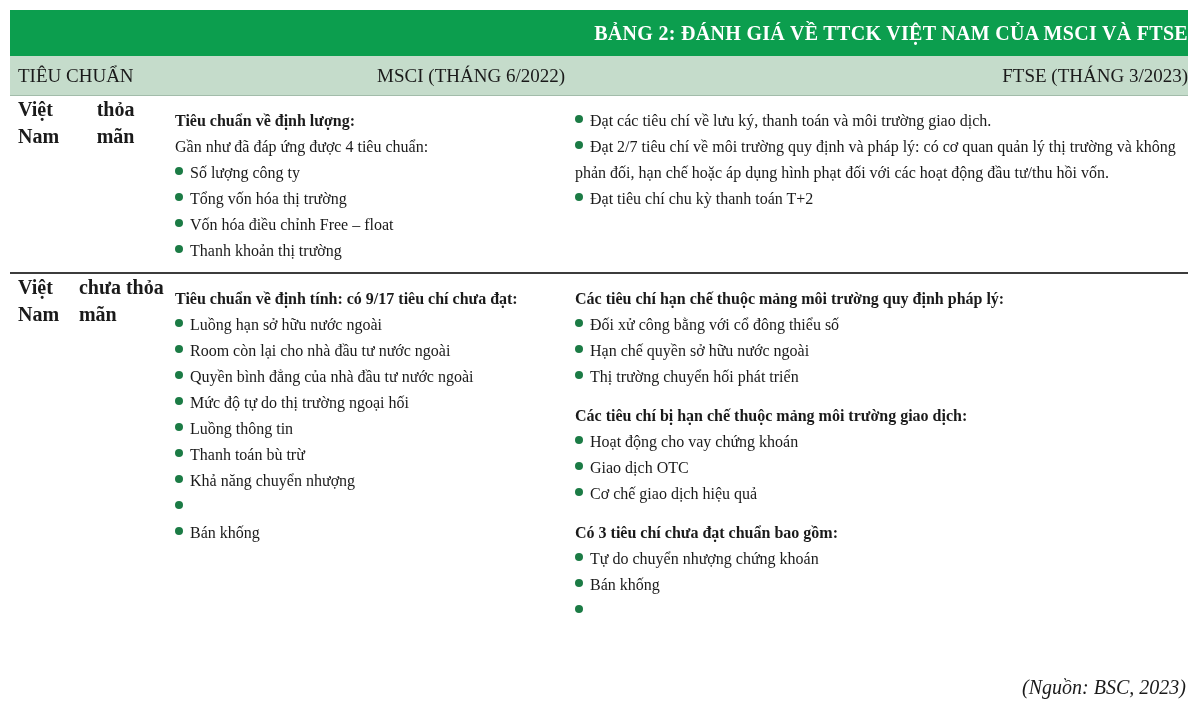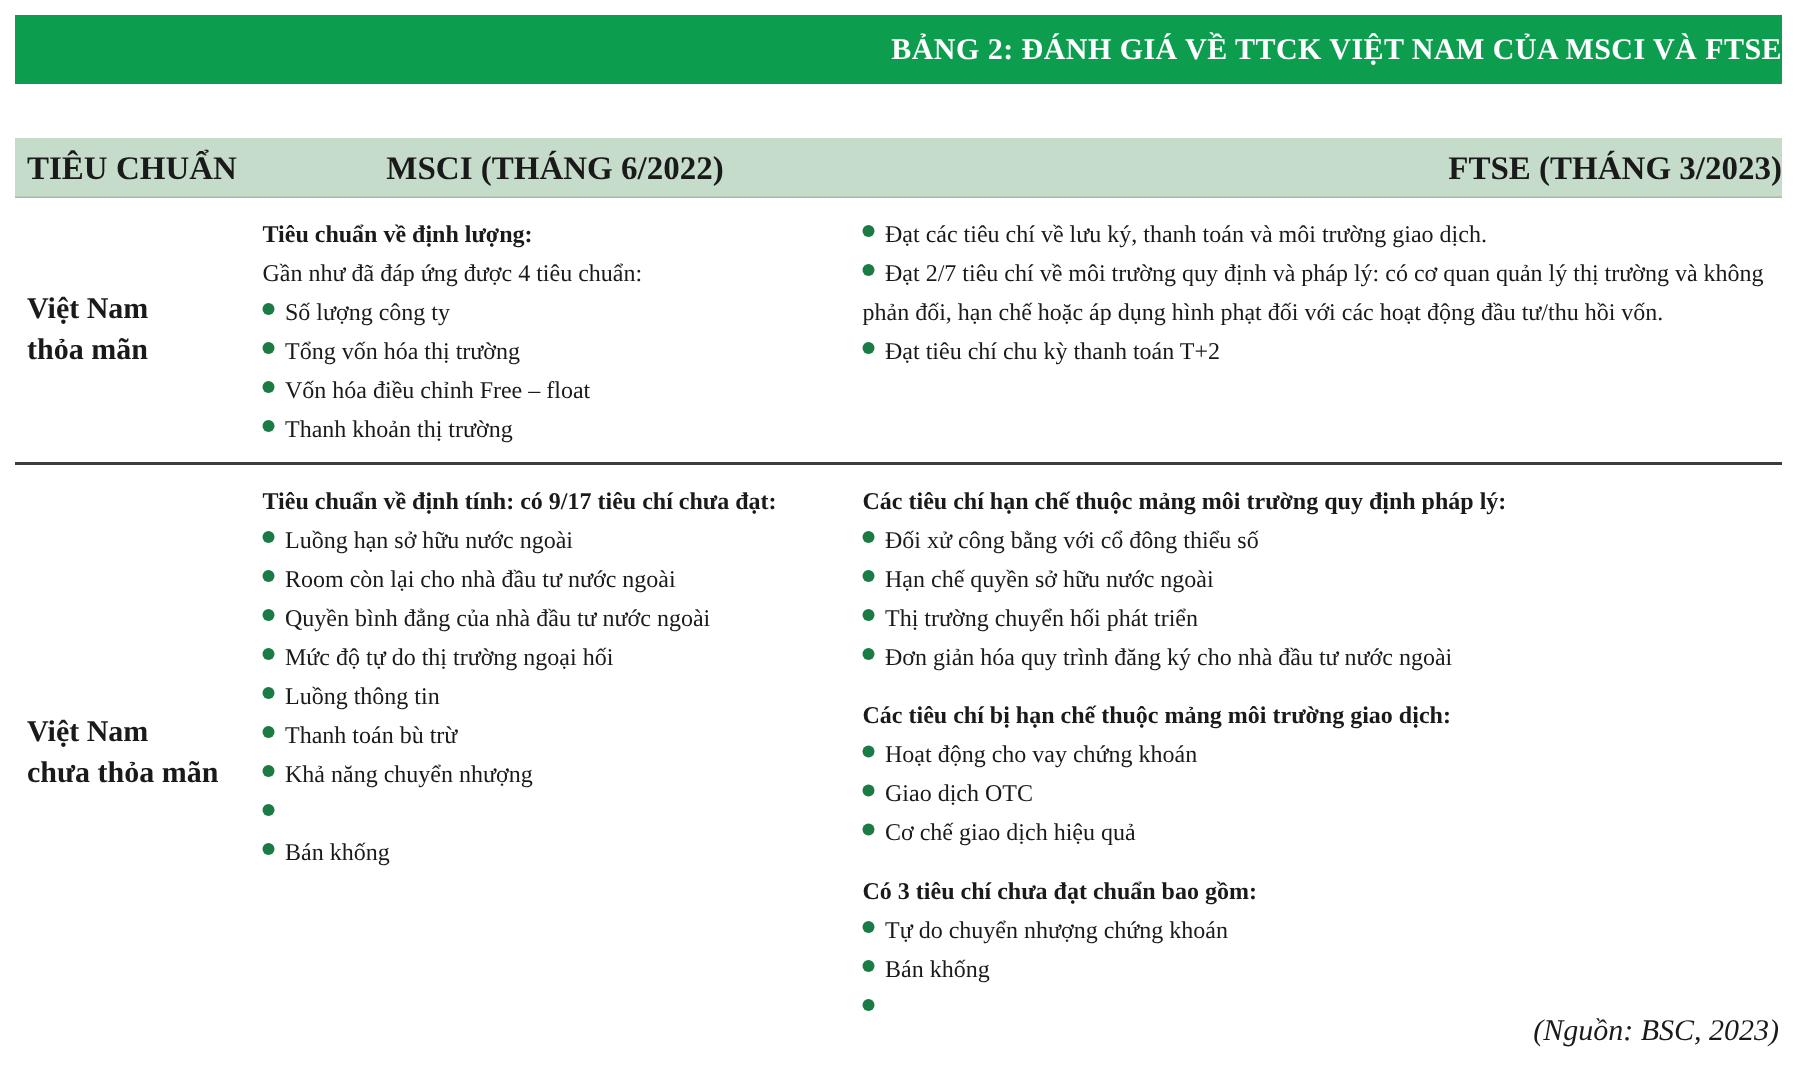--- a/index.html
+++ b/index.html
@@ -16,35 +16,34 @@
     height: 46px;
     background: var(--header-bar, #0c9e4e);
     color: var(--title-text, #ffffff);
     display: flex; align-items: center; justify-content: flex-end;
     font-weight: bold; font-size: 20px; letter-spacing: 0.3px;
   }
   .subheader {
     height: 40px;
     background: var(--subheader-bg, #c5dccb);
     display: flex; align-items: center;
-    font-weight: bold; font-size: 22px;
+    font-weight: normal; font-size: 19px;
     border-bottom: 1px solid rgba(60,90,70,0.25);
-    margin-top: 36px;
   }
   .hc1 { width: 165px; padding-left: 8px; }
-  .hc2 { width: 390px; text-align: center; }
+  .hc2 { width: 390px; text-align: right; }
   .hc3 { flex: 1; text-align: right; }
 
   .trow { display: flex; }
   .trow + .trow { border-top: 2px solid var(--divider, #3c3c3c); }
 
   .cell { min-height: 10px; }
   .label-cell {
     width: 165px; padding-left: 8px;
-    display: flex; flex-direction: column; justify-content: center;
+    display: flex; flex-direction: row; justify-content: center;
     font-weight: bold; font-size: 20px; line-height: 27px;
   }
   .content-cell { padding: 12px 10px 8px 0; font-size: 16px; line-height: 26px; }
   .msci-cell { width: 390px; padding-right: 14px; }
   .ftse-cell { flex: 1; padding-left: 10px; padding-right: 4px; }
 
   .blk-heading { font-weight: bold; }
   .content-cell .blk-heading:not(:first-child) { margin-top: 13px; }
 
   .dot {
@@ -110,21 +109,20 @@
             <div class="blk blk-bullet"><span class="dot"></span><span>Thanh toán bù trừ</span></div>
             <div class="blk blk-bullet"><span class="dot"></span><span>Khả năng chuyển nhượng</span></div>
             <div class="blk blk-bullet"><span class="dot"></span></div>
             <div class="blk blk-bullet"><span class="dot"></span><span>Bán khống</span></div>
           </div>
           <div class="cell content-cell ftse-cell">
             <div class="blk blk-heading">Các tiêu chí hạn chế thuộc mảng môi trường quy định pháp lý:</div>
             <div class="blk blk-bullet"><span class="dot"></span><span>Đối xử công bằng với cổ đông thiểu số</span></div>
             <div class="blk blk-bullet"><span class="dot"></span><span>Hạn chế quyền sở hữu nước ngoài</span></div>
             <div class="blk blk-bullet"><span class="dot"></span><span>Thị trường chuyển hối phát triển</span></div>
-            <div class="blk blk-bullet"><span class="dot"></span><span>Đơn giản hóa quy trình đăng ký cho nhà đầu tư nước ngoài</span></div>
             <div class="blk blk-heading">Các tiêu chí bị hạn chế thuộc mảng môi trường giao dịch:</div>
             <div class="blk blk-bullet"><span class="dot"></span><span>Hoạt động cho vay chứng khoán</span></div>
             <div class="blk blk-bullet"><span class="dot"></span><span>Giao dịch OTC</span></div>
             <div class="blk blk-bullet"><span class="dot"></span><span>Cơ chế giao dịch hiệu quả</span></div>
             <div class="blk blk-heading">Có 3 tiêu chí chưa đạt chuẩn bao gồm:</div>
             <div class="blk blk-bullet"><span class="dot"></span><span>Tự do chuyển nhượng chứng khoán</span></div>
             <div class="blk blk-bullet"><span class="dot"></span><span>Bán khống</span></div>
             <div class="blk blk-bullet"><span class="dot"></span></div>
           </div>
         </div>

